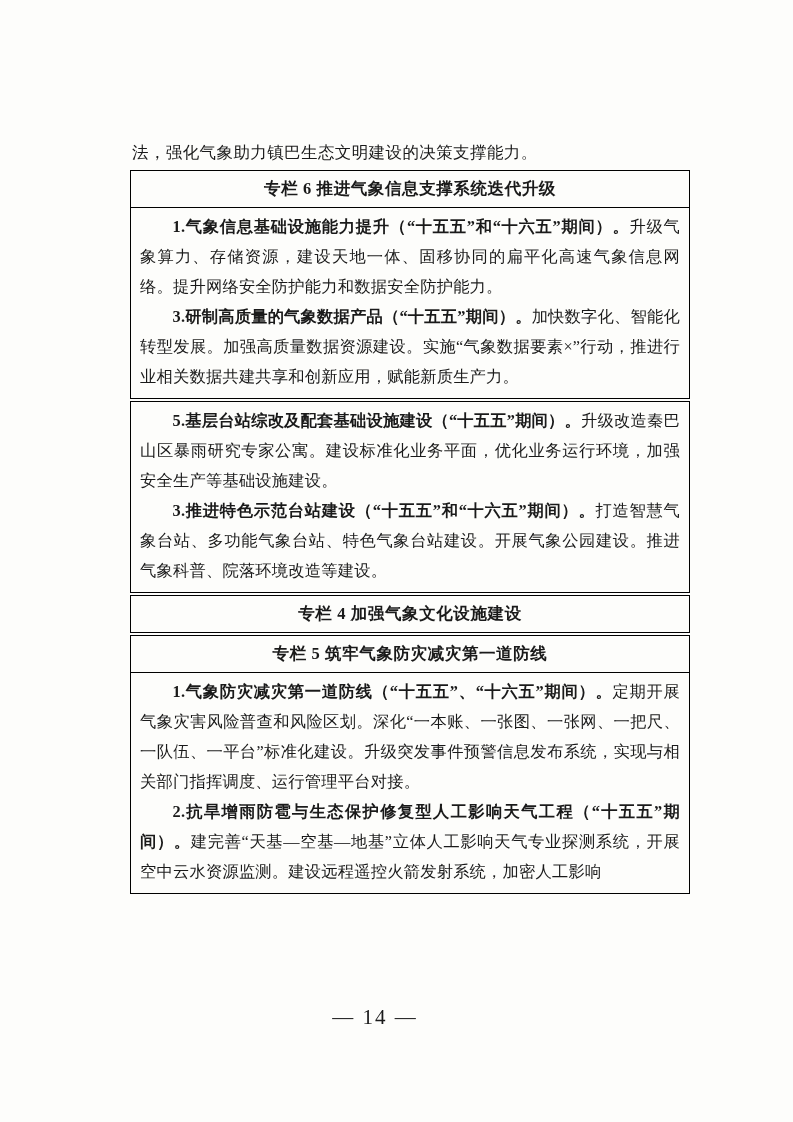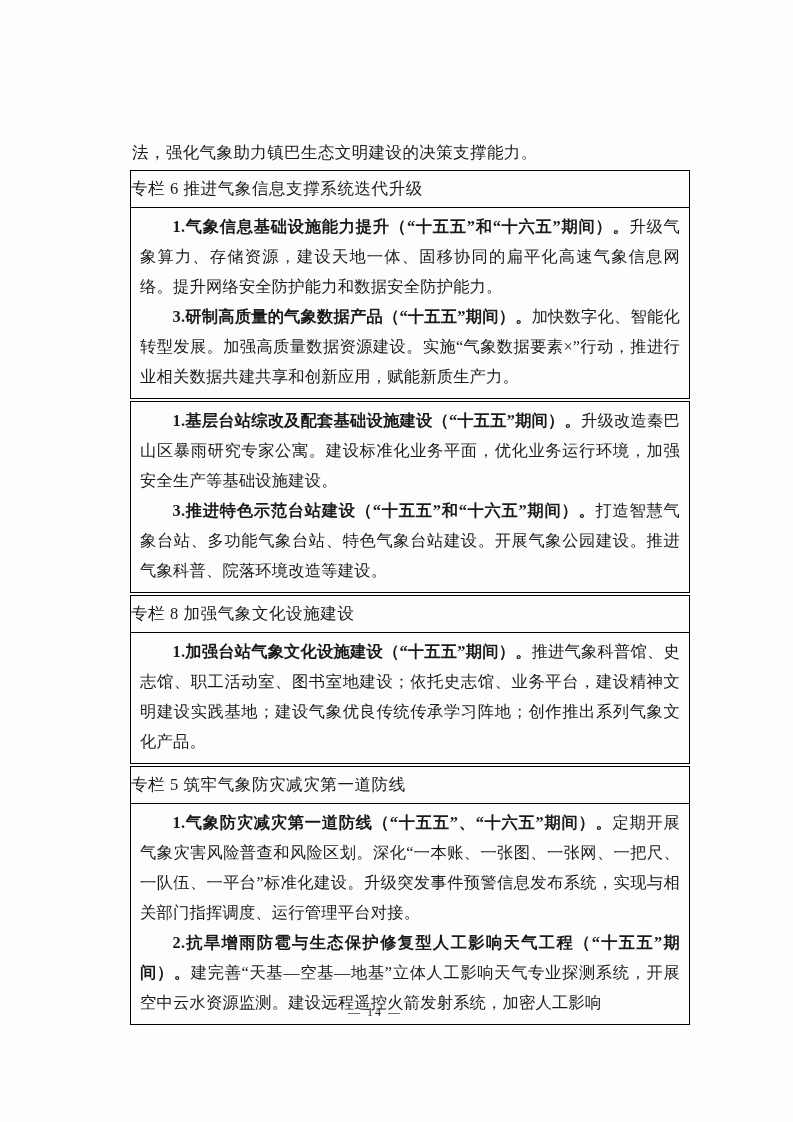--- a/index.html
+++ b/index.html
@@ -39,22 +39,22 @@
     width: 560px;
     table-layout: fixed;
     margin-top: 2px;
   }
   table.boxes td {
     border: 1px solid #000000;
     padding: 0;
     vertical-align: top;
   }
   .box-title {
-    text-align: left;
-    font-weight: normal;
+    text-align: center;
+    font-weight: bold;
     font-size: 16.5px;
     line-height: 29px;
     padding: 3px 0 4px 0;
     letter-spacing: 0.6px;
   }
   .box-body {
     padding: 4px 9px 6px 9px;
   }
   .para {
     font-size: 16.3px;
@@ -69,21 +69,21 @@
   }
   .indent {
     text-indent: 2em;
   }
   .footer {
     position: absolute;
     left: 0;
     top: 1005px;
     width: 750px;
     text-align: center;
-    font-size: 12px;
+    font-size: 21px;
     letter-spacing: 2px;
   }
   .footer .pg {
     display: inline-block;
   }
 </style>
 </head>
 <body>
 
 <div class="page">
@@ -107,40 +107,33 @@
         </td>
       </tr>
     </tbody>
       </table>
 
     <table class="boxes">
       <tbody>
       <tr>
         <td>
           <div class="box-body">
-            <p class="para indent"><span class="b">1.基层台站综改及配套基础设施建设（“十五五”期间）。</span><span>升级改造秦巴山区暴雨研究专家公寓。建设标准化业务平面，优化业务运行环境，加强安全生产等基础设施建设。</span></p>
+            <p class="para indent"><span class="b">5.基层台站综改及配套基础设施建设（“十五五”期间）。</span><span>升级改造秦巴山区暴雨研究专家公寓。建设标准化业务平面，优化业务运行环境，加强安全生产等基础设施建设。</span></p>
             <p class="para indent"><span class="b">3.推进特色示范台站建设（“十五五”和“十六五”期间）。</span><span>打造智慧气象台站、多功能气象台站、特色气象台站建设。开展气象公园建设。推进气象科普、院落环境改造等建设。</span></p>
           </div>
         </td>
       </tr>
     </tbody>
       </table>
 
     <table class="boxes">
       <tbody>
           <tr>
         <td>
-          <div class="box-title">专栏 8  加强气象文化设施建设</div>
-        </td>
-      </tr>
-      <tr>
-        <td>
-          <div class="box-body">
-            <p class="para indent"><span class="b">1.加强台站气象文化设施建设（“十五五”期间）。</span><span>推进气象科普馆、史志馆、职工活动室、图书室地建设；依托史志馆、业务平台，建设精神文明建设实践基地；建设气象优良传统传承学习阵地；创作推出系列气象文化产品。</span></p>
-          </div>
+          <div class="box-title">专栏 4  加强气象文化设施建设</div>
         </td>
       </tr>
     </tbody>
       </table>
 
     <table class="boxes">
       <tbody>
           <tr>
         <td>
           <div class="box-title">专栏 5  筑牢气象防灾减灾第一道防线</div>

